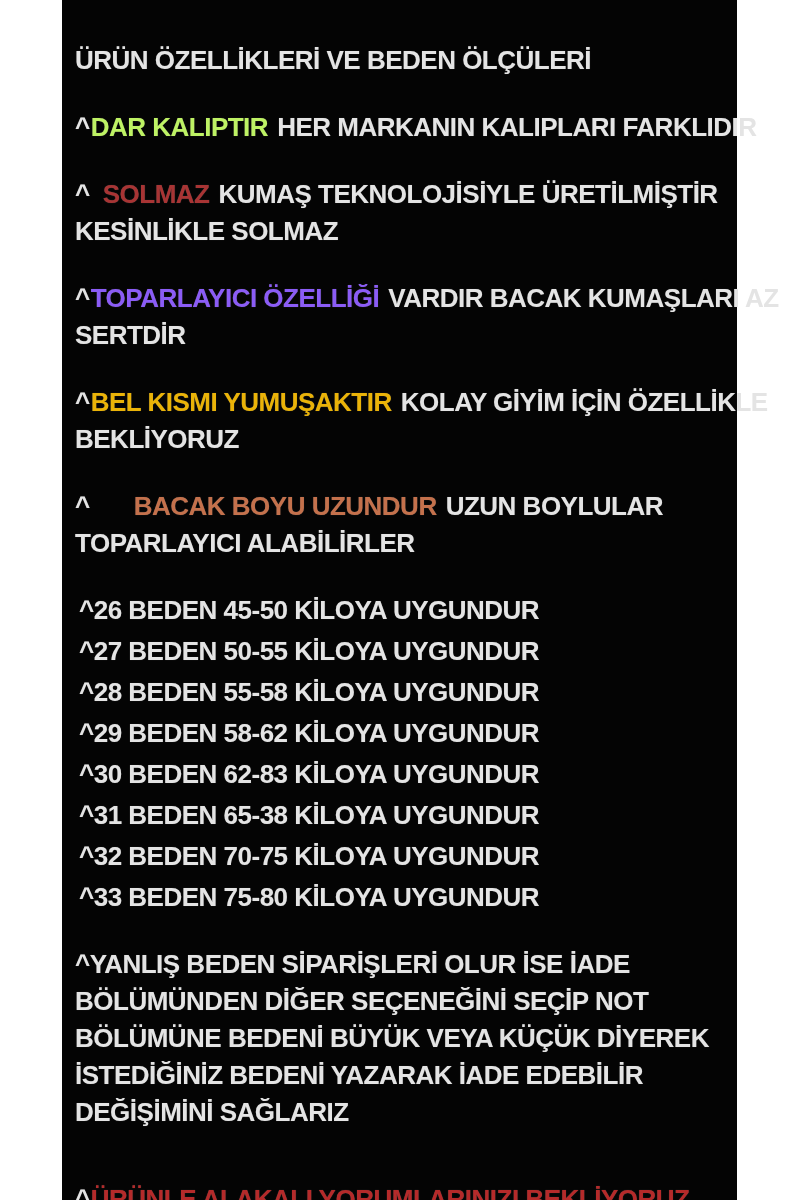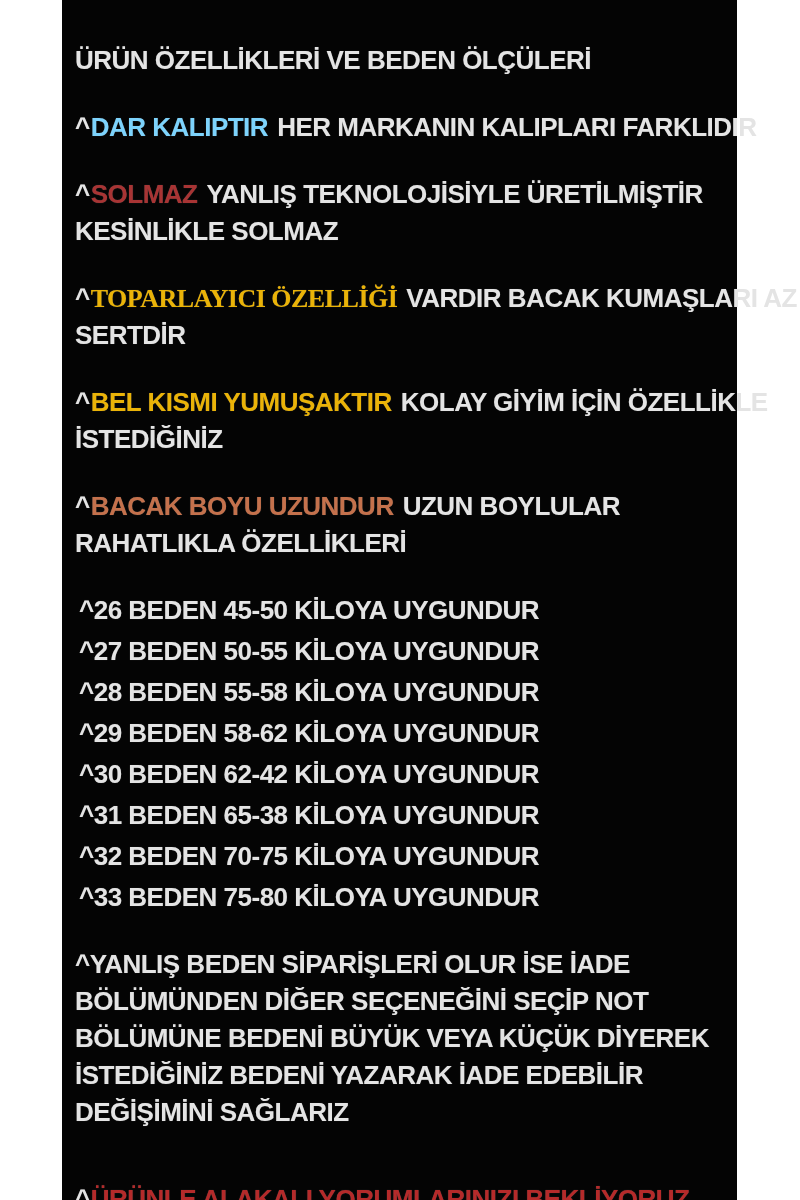--- a/index.html
+++ b/index.html
@@ -58,49 +58,49 @@
 </style>
 </head>
 <body>
 
 <div class="page">
   <div class="panel" style="background-color: rgb(4, 4, 4);">
 
     <div class="section">ÜRÜN ÖZELLİKLERİ VE BEDEN ÖLÇÜLERİ</div>
 
     <div class="section">
-      <div class="line"><span class="caret">^</span><span style="color: #7dd3fc;">DAR KALIPTIR</span><span class="rest">HER MARKANIN KALIPLARI FARKLIDIR</span></div>
+      <div class="line"><span class="caret">^</span><span style="color: #bef264;">DAR KALIPTIR</span><span class="rest">HER MARKANIN KALIPLARI FARKLIDIR</span></div>
     </div>
 
     <div class="section">
-      <div class="line"><span class="caret">^</span><span style="color: rgb(168, 52, 52);">SOLMAZ</span><span class="rest">YANLIŞ TEKNOLOJİSİYLE ÜRETİLMİŞTİR</span></div>
+      <div class="line"><span class="caret">^</span><span style="color: rgb(168, 52, 52); margin-left: 12px;">SOLMAZ</span><span class="rest">KUMAŞ TEKNOLOJİSİYLE ÜRETİLMİŞTİR</span></div>
       <div class="line">KESİNLİKLE SOLMAZ</div>
     </div>
 
     <div class="section">
-      <div class="line"><span class="caret">^</span><span style="color: #eab308; font-family: Liberation Serif, serif;">TOPARLAYICI ÖZELLİĞİ</span><span class="rest">VARDIR BACAK KUMAŞLARI AZ</span></div>
+      <div class="line"><span class="caret">^</span><span style="color: #8b5cf6;">TOPARLAYICI ÖZELLİĞİ</span><span class="rest">VARDIR BACAK KUMAŞLARI AZ</span></div>
       <div class="line">SERTDİR</div>
     </div>
 
     <div class="section">
       <div class="line"><span class="caret">^</span><span style="color: #eab308;">BEL KISMI YUMUŞAKTIR</span><span class="rest">KOLAY GİYİM İÇİN ÖZELLİKLE</span></div>
-      <div class="line">İSTEDİĞİNİZ</div>
+      <div class="line">BEKLİYORUZ</div>
     </div>
 
     <div class="section">
-      <div class="line"><span class="caret">^</span><span style="color: rgb(196, 113, 76);">BACAK BOYU UZUNDUR</span><span class="rest">UZUN BOYLULAR</span></div>
-      <div class="line">RAHATLIKLA ÖZELLİKLERİ</div>
+      <div class="line"><span class="caret">^</span><span style="color: rgb(196, 113, 76); margin-left: 43px;">BACAK BOYU UZUNDUR</span><span class="rest">UZUN BOYLULAR</span></div>
+      <div class="line">TOPARLAYICI ALABİLİRLER</div>
     </div>
 
     <div class="section sizes">
       <div class="line">^26 BEDEN 45-50 KİLOYA UYGUNDUR</div>
       <div class="line">^27 BEDEN 50-55 KİLOYA UYGUNDUR</div>
       <div class="line">^28 BEDEN 55-58 KİLOYA UYGUNDUR</div>
       <div class="line">^29 BEDEN 58-62 KİLOYA UYGUNDUR</div>
-      <div class="line">^30 BEDEN 62-42 KİLOYA UYGUNDUR</div>
+      <div class="line">^30 BEDEN 62-83 KİLOYA UYGUNDUR</div>
       <div class="line">^31 BEDEN 65-38 KİLOYA UYGUNDUR</div>
       <div class="line">^32 BEDEN 70-75 KİLOYA UYGUNDUR</div>
       <div class="line">^33 BEDEN 75-80 KİLOYA UYGUNDUR</div>
     </div>
 
     <div class="section">
       <div class="line">^YANLIŞ BEDEN SİPARİŞLERİ OLUR İSE İADE</div>
       <div class="line">BÖLÜMÜNDEN DİĞER SEÇENEĞİNİ SEÇİP NOT</div>
       <div class="line">BÖLÜMÜNE BEDENİ BÜYÜK VEYA KÜÇÜK DİYEREK</div>
       <div class="line">İSTEDİĞİNİZ BEDENİ YAZARAK İADE EDEBİLİR</div>

